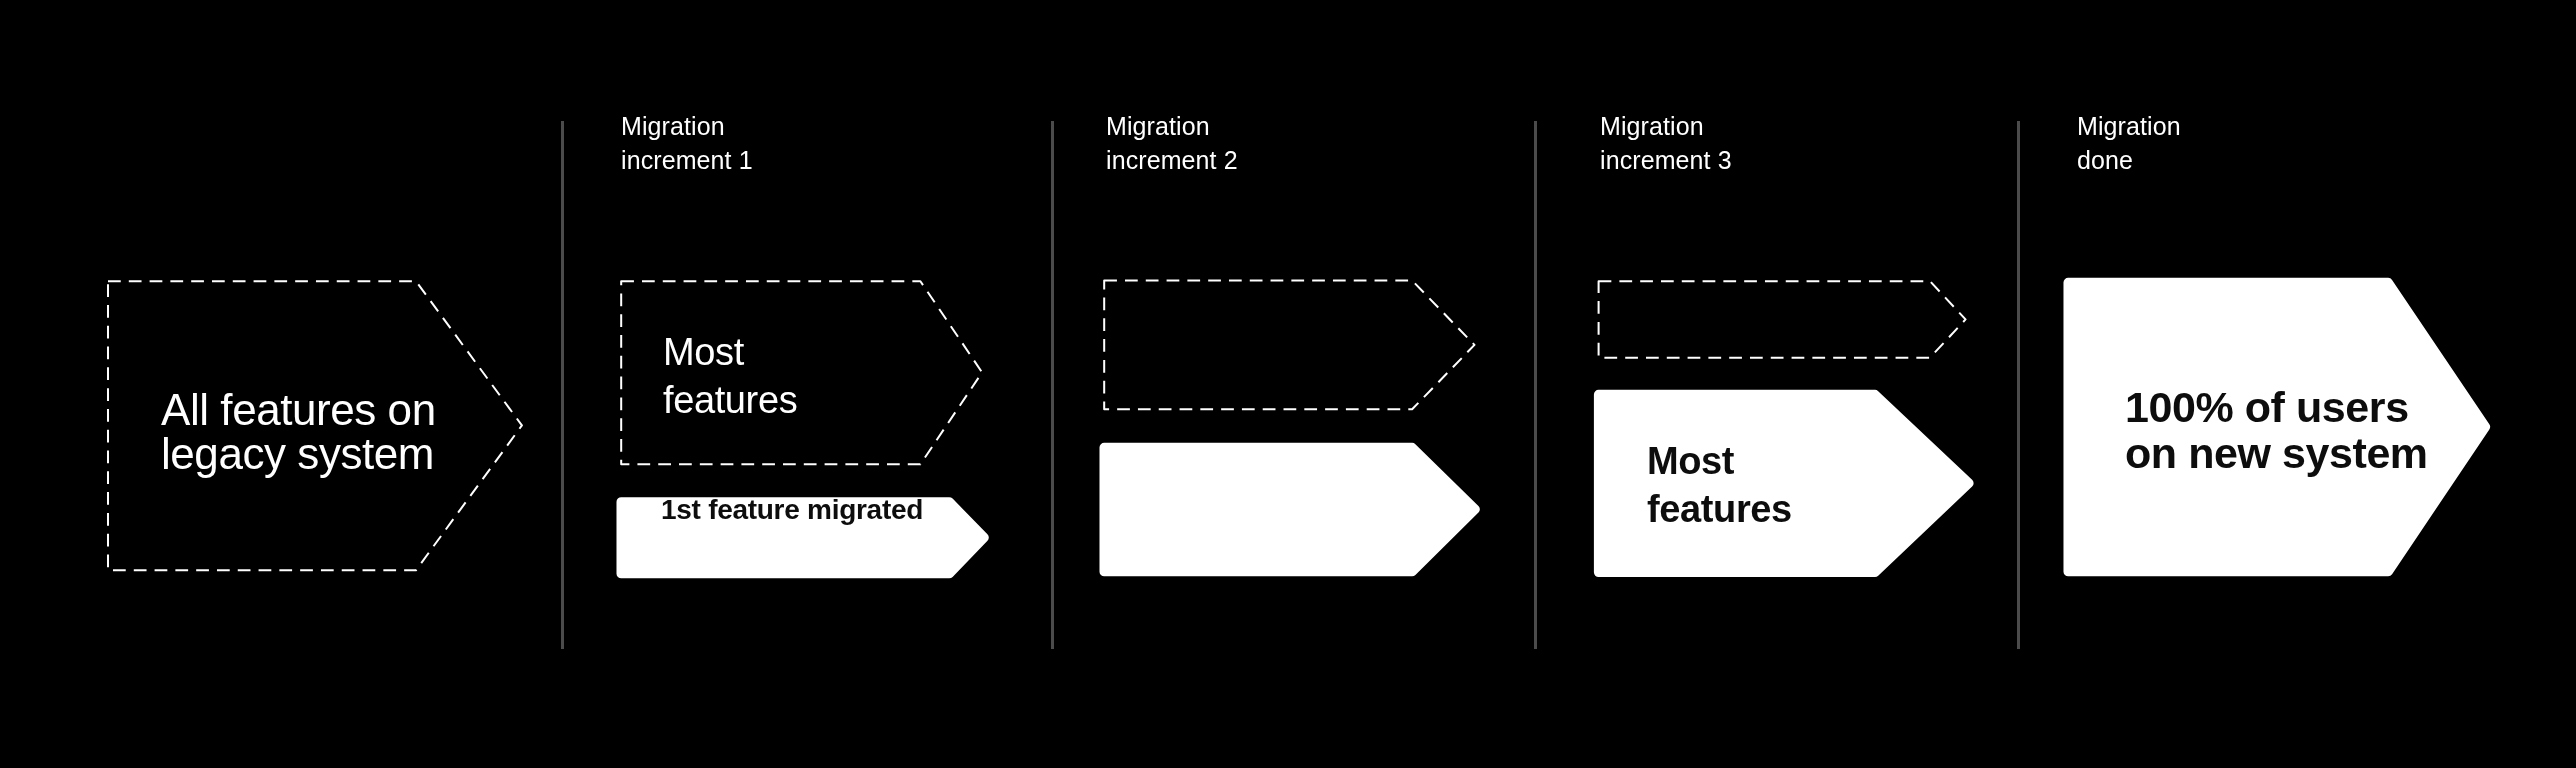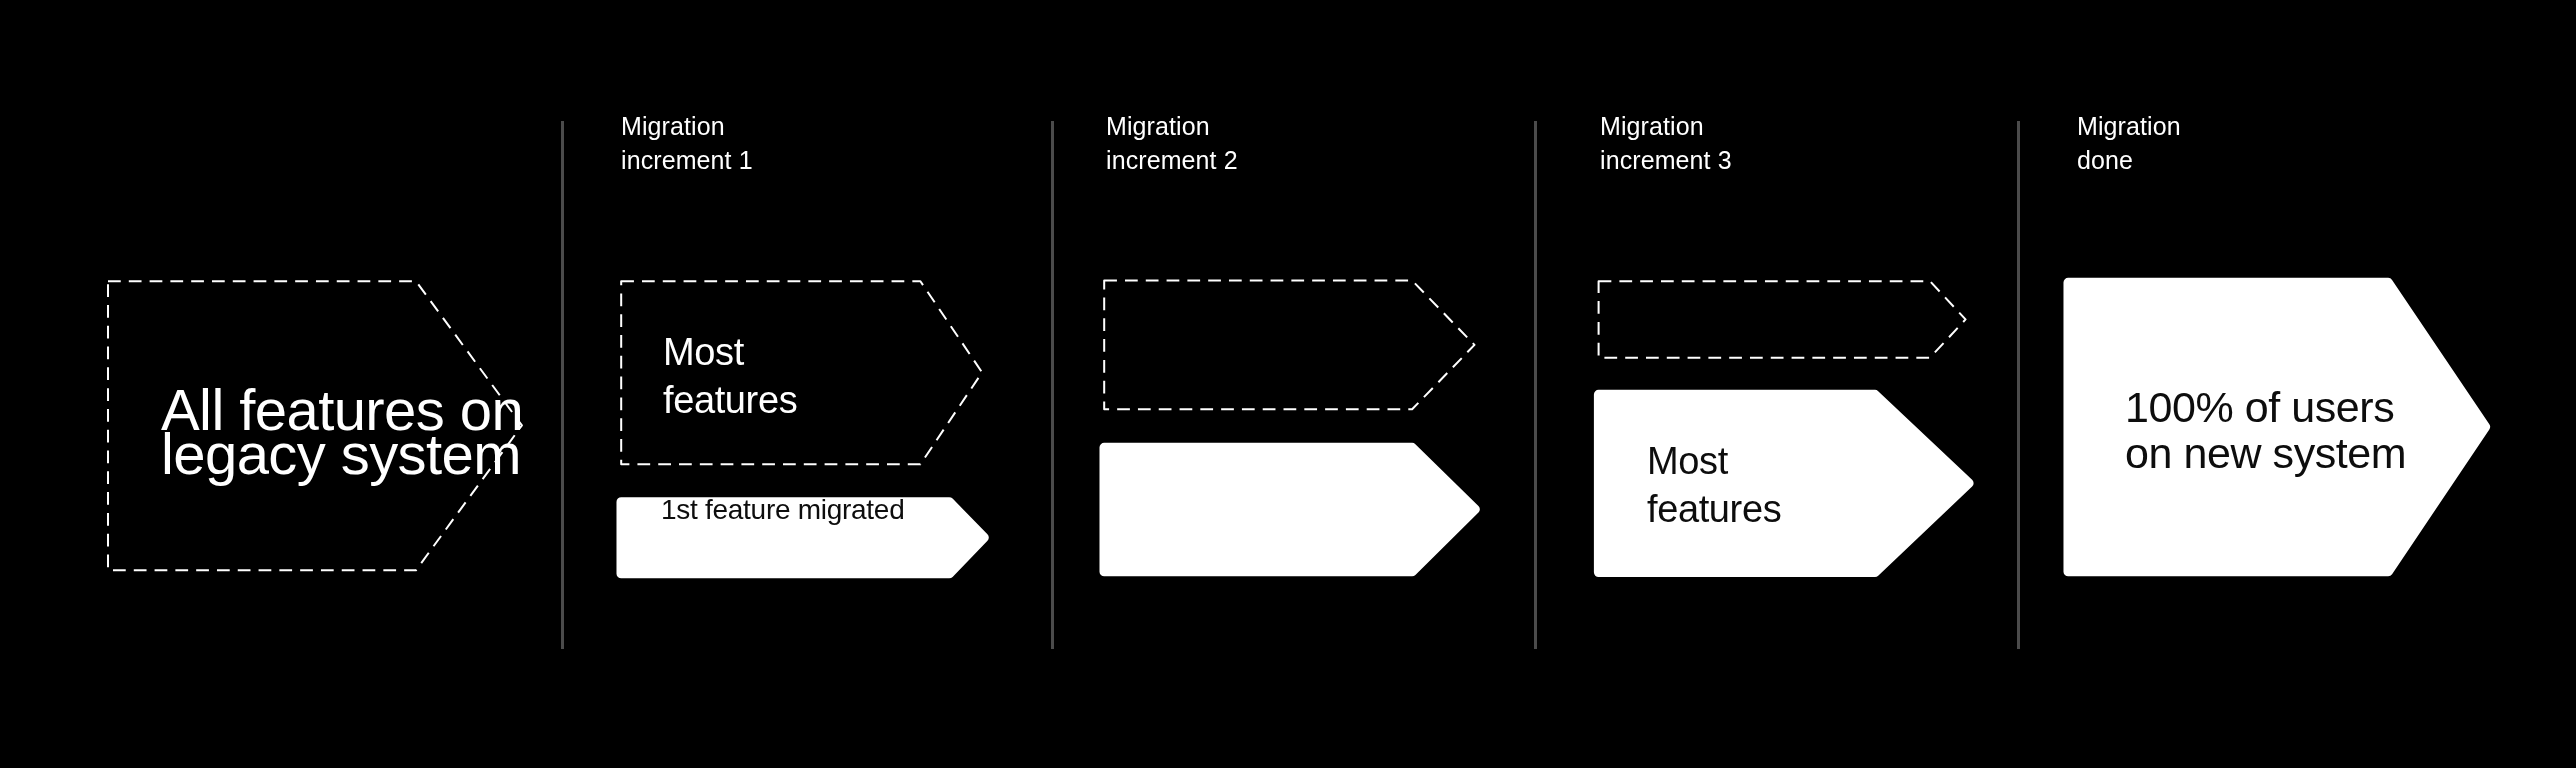--- a/index.html
+++ b/index.html
@@ -51,22 +51,22 @@
     letter-spacing: 0.1px;
     color: var(--text-light, #fff);
     white-space: pre-line;
   }
   .shape-text {
     position: absolute;
     white-space: pre-line;
     letter-spacing: -0.01em;
   }
   .text-light { color: var(--text-light, #fff); }
-  .text-dark  { color: var(--text-dark, #0d0d0d); }
-  #t-legacy { left: 161px;  top: 388px; font-size: 58px; line-height: 44px; }
+  .text-dark  { color: var(--text-dark, #0d0d0d); font-weight: bold; }
+  #t-legacy { left: 161px;  top: 388px; font-size: 44px; line-height: 44px; }
   #t-most1  { left: 663px;  top: 328px; font-size: 38px; line-height: 48px; }
   #t-first  { left: 661px;  top: 496px; font-size: 28px; line-height: 27.5px; }
   #t-most3  { left: 1647px; top: 437px; font-size: 38px; line-height: 48px; }
   #t-done   { left: 2125px; top: 384px; font-size: 43px; line-height: 46px; }
 </style>
 </head>
 <body>
 
 <div id="stage">
 

